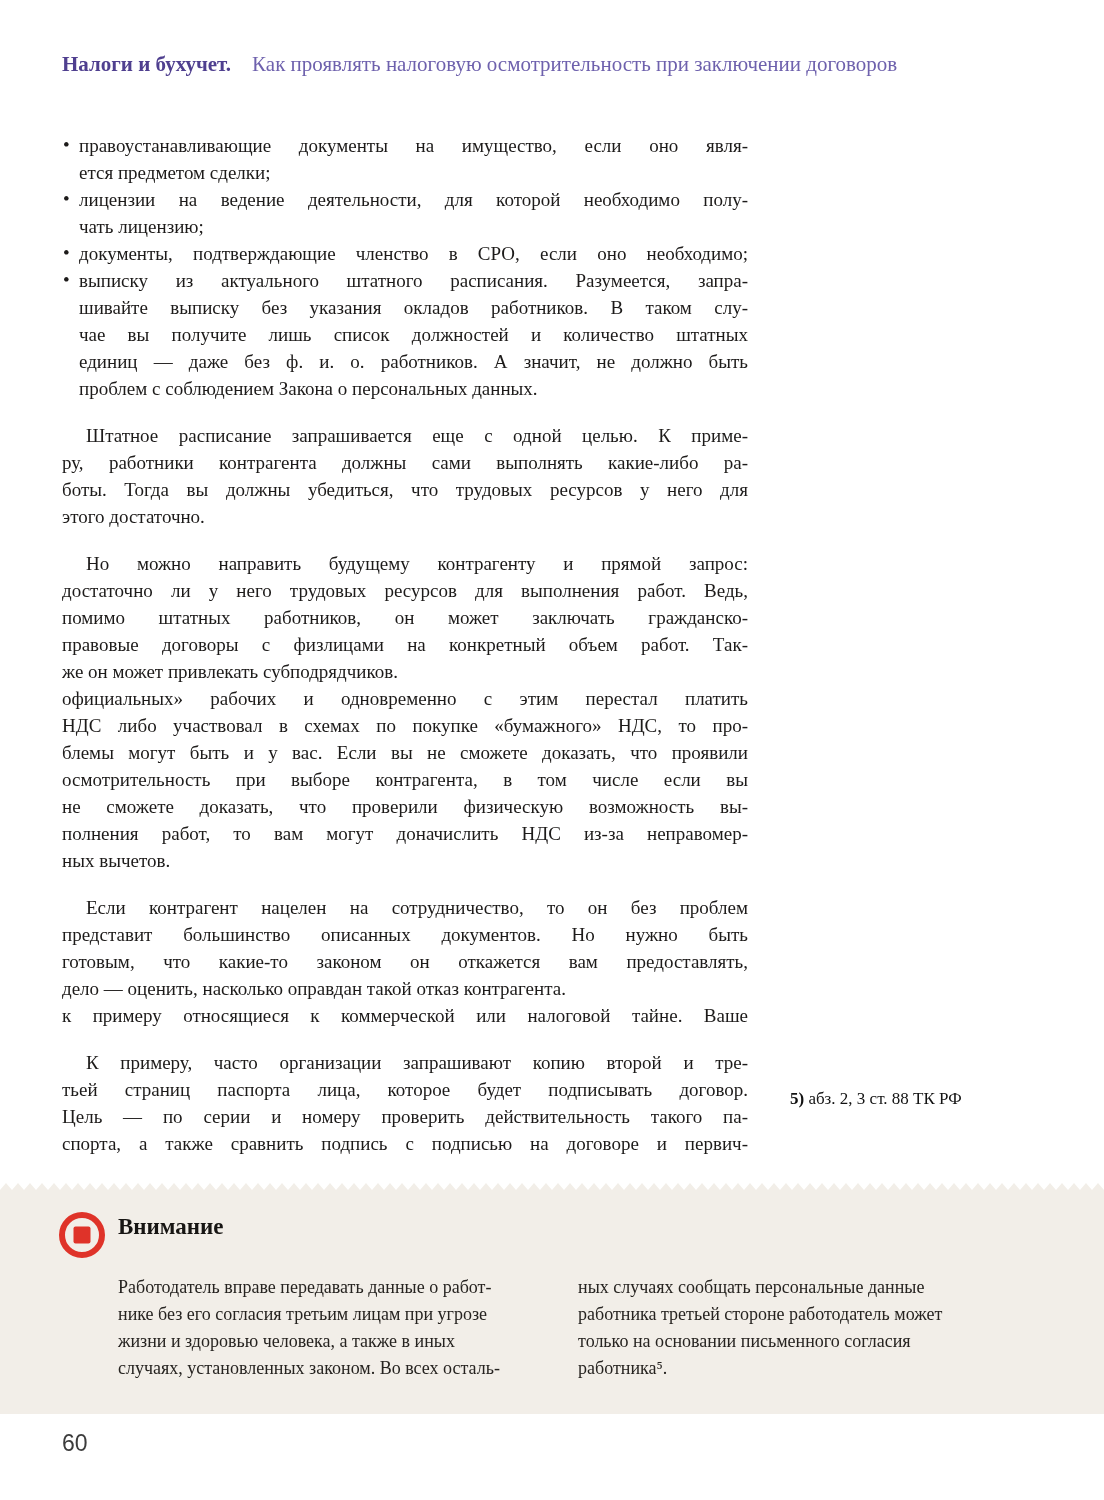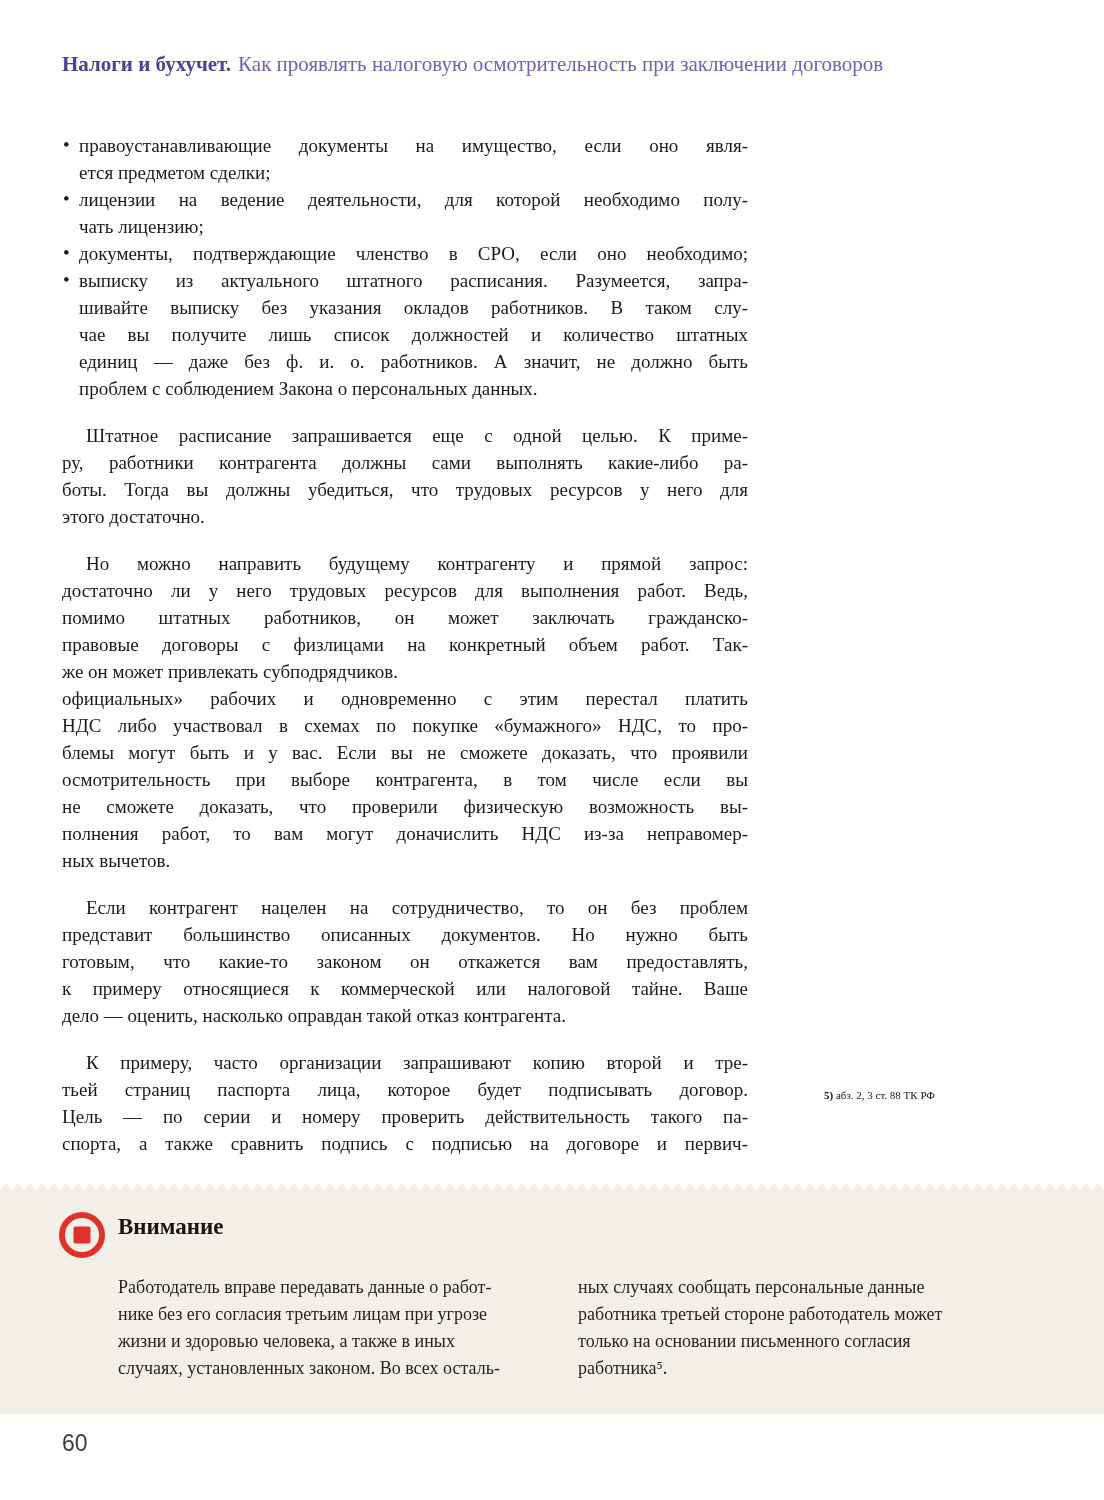--- a/index.html
+++ b/index.html
@@ -11,21 +11,21 @@
     font-family: "Liberation Serif", "DejaVu Serif", serif;
   }
   .page { position: absolute; inset: 0; }
 
   
   .header {
     position: absolute; left: 62px; top: 52px; right: 30px;
     font-size: 21px; white-space: nowrap;
   }
   .brand  { font-weight: bold; color: var(--header_brand, #4f3f8f); margin-right: 7px; }
-  .headline { color: var(--header_title, #6e61ad); }
+  .headline { color: var(--header_title, #6e61ad); margin-left: 14px; }
 
   
   .body-col {
     position: absolute; left: 62px; top: 132px; width: 686px;
     font-size: 19px; line-height: 27px;
     color: var(--text, #1d1b1a);
   }
   .line {
     position: relative; height: 27px; overflow: hidden;
     text-align: justify; text-align-last: justify;
@@ -33,22 +33,22 @@
   .line.end { text-align-last: left; }
   .line.bullet-start, .line.bullet-cont { padding-left: 17px; }
   .line.para-start { text-indent: 24px; margin-top: 20px; }
   .marker { display: none; }
   .line.bullet-start .marker {
     display: block; position: absolute; left: 1px; top: -1px; text-indent: 0;
   }
 
   
   .sidenote {
-    position: absolute; left: 824px; top: 1089px;
-    font-size: 11px; color: #121212; white-space: nowrap;
+    position: absolute; left: 790px; top: 1089px;
+    font-size: 17px; color: #121212; white-space: nowrap;
   }
   .sidenote .fn-marker { font-weight: bold; }
 
   
   .callout { position: absolute; left: 0; top: 1183px; width: 1104px; height: 231px; }
   .zigzag { position: absolute; top: 0; left: 0; width: 1104px; height: 7px; display: block; }
   .callout-box {
     position: absolute; top: 7px; left: 0; right: 0; bottom: 0;
     background: var(--callout_bg, #f2eee8);
   }
@@ -112,22 +112,22 @@
       <div class="line para-cont"><span class="txt">официальных» рабочих и одновременно с этим перестал платить</span></div>
       <div class="line para-cont"><span class="txt">НДС либо участвовал в схемах по покупке «бумажного» НДС, то про-</span></div>
       <div class="line para-cont"><span class="txt">блемы могут быть и у вас. Если вы не сможете доказать, что проявили</span></div>
       <div class="line para-cont"><span class="txt">осмотрительность при выборе контрагента, в том числе если вы</span></div>
       <div class="line para-cont"><span class="txt">не сможете доказать, что проверили физическую возможность вы-</span></div>
       <div class="line para-cont"><span class="txt">полнения работ, то вам могут доначислить НДС из-за неправомер-</span></div>
       <div class="line para-cont end"><span class="txt">ных вычетов.</span></div>
       <div class="line para-start"><span class="txt">Если контрагент нацелен на сотрудничество, то он без проблем</span></div>
       <div class="line para-cont"><span class="txt">представит большинство описанных документов. Но нужно быть</span></div>
       <div class="line para-cont"><span class="txt">готовым, что какие-то законом он откажется вам предоставлять,</span></div>
+      <div class="line para-cont end"><span class="txt">дело — оценить, насколько оправдан такой отказ контрагента.</span></div>
       <div class="line para-cont"><span class="txt">к примеру относящиеся к коммерческой или налоговой тайне. Ваше</span></div>
-      <div class="line para-cont end"><span class="txt">дело — оценить, насколько оправдан такой отказ контрагента.</span></div>
       <div class="line para-start"><span class="txt">К примеру, часто организации запрашивают копию второй и тре-</span></div>
       <div class="line para-cont"><span class="txt">тьей страниц паспорта лица, которое будет подписывать договор.</span></div>
       <div class="line para-cont"><span class="txt">Цель — по серии и номеру проверить действительность такого па-</span></div>
       <div class="line para-cont"><span class="txt">спорта, а также сравнить подпись с подписью на договоре и первич-</span></div>
     </main>
 
   <aside class="sidenote">
     <span class="fn-marker">5)</span>
     <span>абз. 2, 3 ст. 88 ТК РФ</span>
   </aside>

